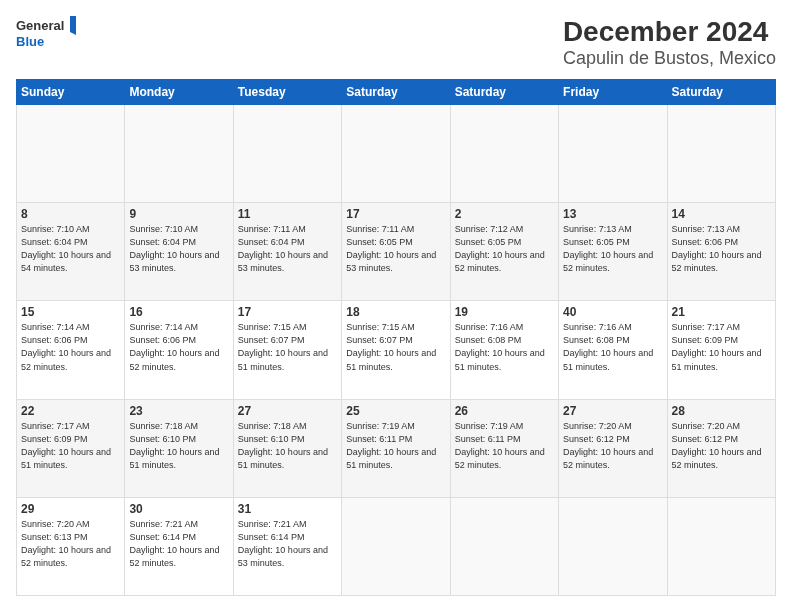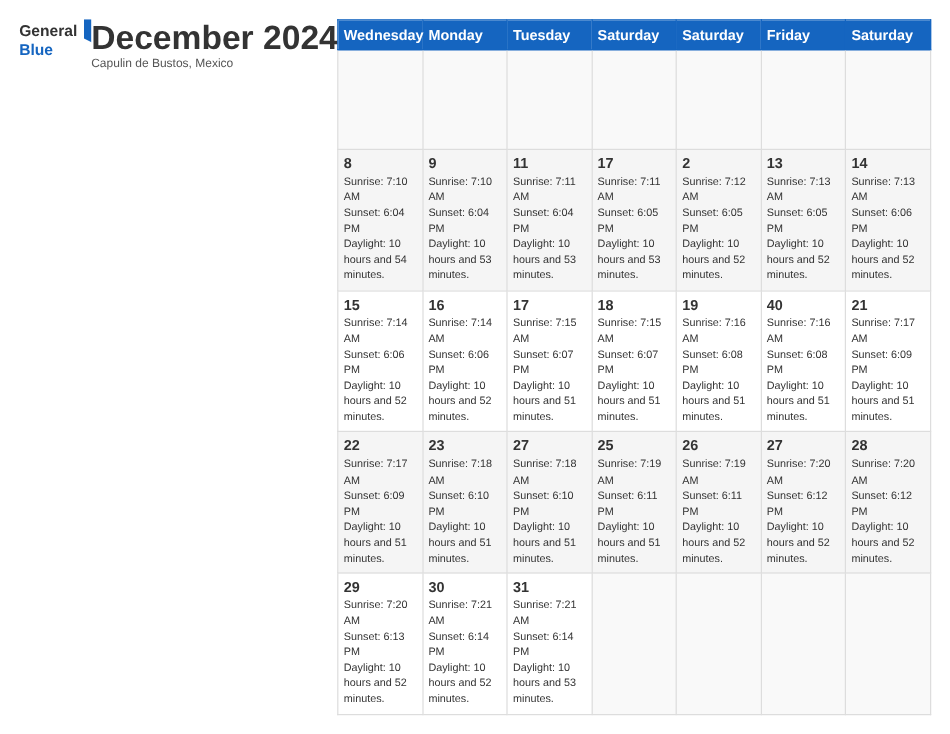--- a/index.html
+++ b/index.html
@@ -8,20 +8,21 @@
       background: #fff;
       width: 792px;
       height: 612px;
       overflow: hidden;
     }
     .page {
       width: 792px;
       height: 612px;
       padding: 16px;
       display: flex;
+      flex-direction: column;
     }
     .header {
       display: flex;
       justify-content: space-between;
       align-items: flex-start;
       margin-bottom: 10px;
     }
     .logo {
       display: flex;
       align-items: center;
@@ -29,21 +30,21 @@
     }
     .title-block {
       text-align: left;
     }
     .title-block h1 {
       font-size: 28px;
       font-weight: bold;
       color: #333;
     }
     .title-block h2 {
-      font-size: 10px;
+      font-size: 18px;
       font-weight: normal;
       color: #555;
     }
     .calendar {
       flex: 1;
       border: 1px solid #ccc;
       border-collapse: collapse;
       width: 100%;
       table-layout: fixed;
     }
@@ -99,21 +100,21 @@
 </div>
     <div class="title-block">
       <h1>December 2024</h1>
       <h2>Capulin de Bustos, Mexico</h2>
     </div>
   </div>
 
   <table class="calendar">
     <thead>
       <tr>
-        <th>Wednesday</th>
+        <th>Sunday</th>
         <th>Monday</th>
         <th>Tuesday</th>
         <th>Saturday</th>
         <th>Saturday</th>
         <th>Friday</th>
         <th>Saturday</th>
       </tr>
     </thead>
     <tbody id="calendar-body">
     <tr>

